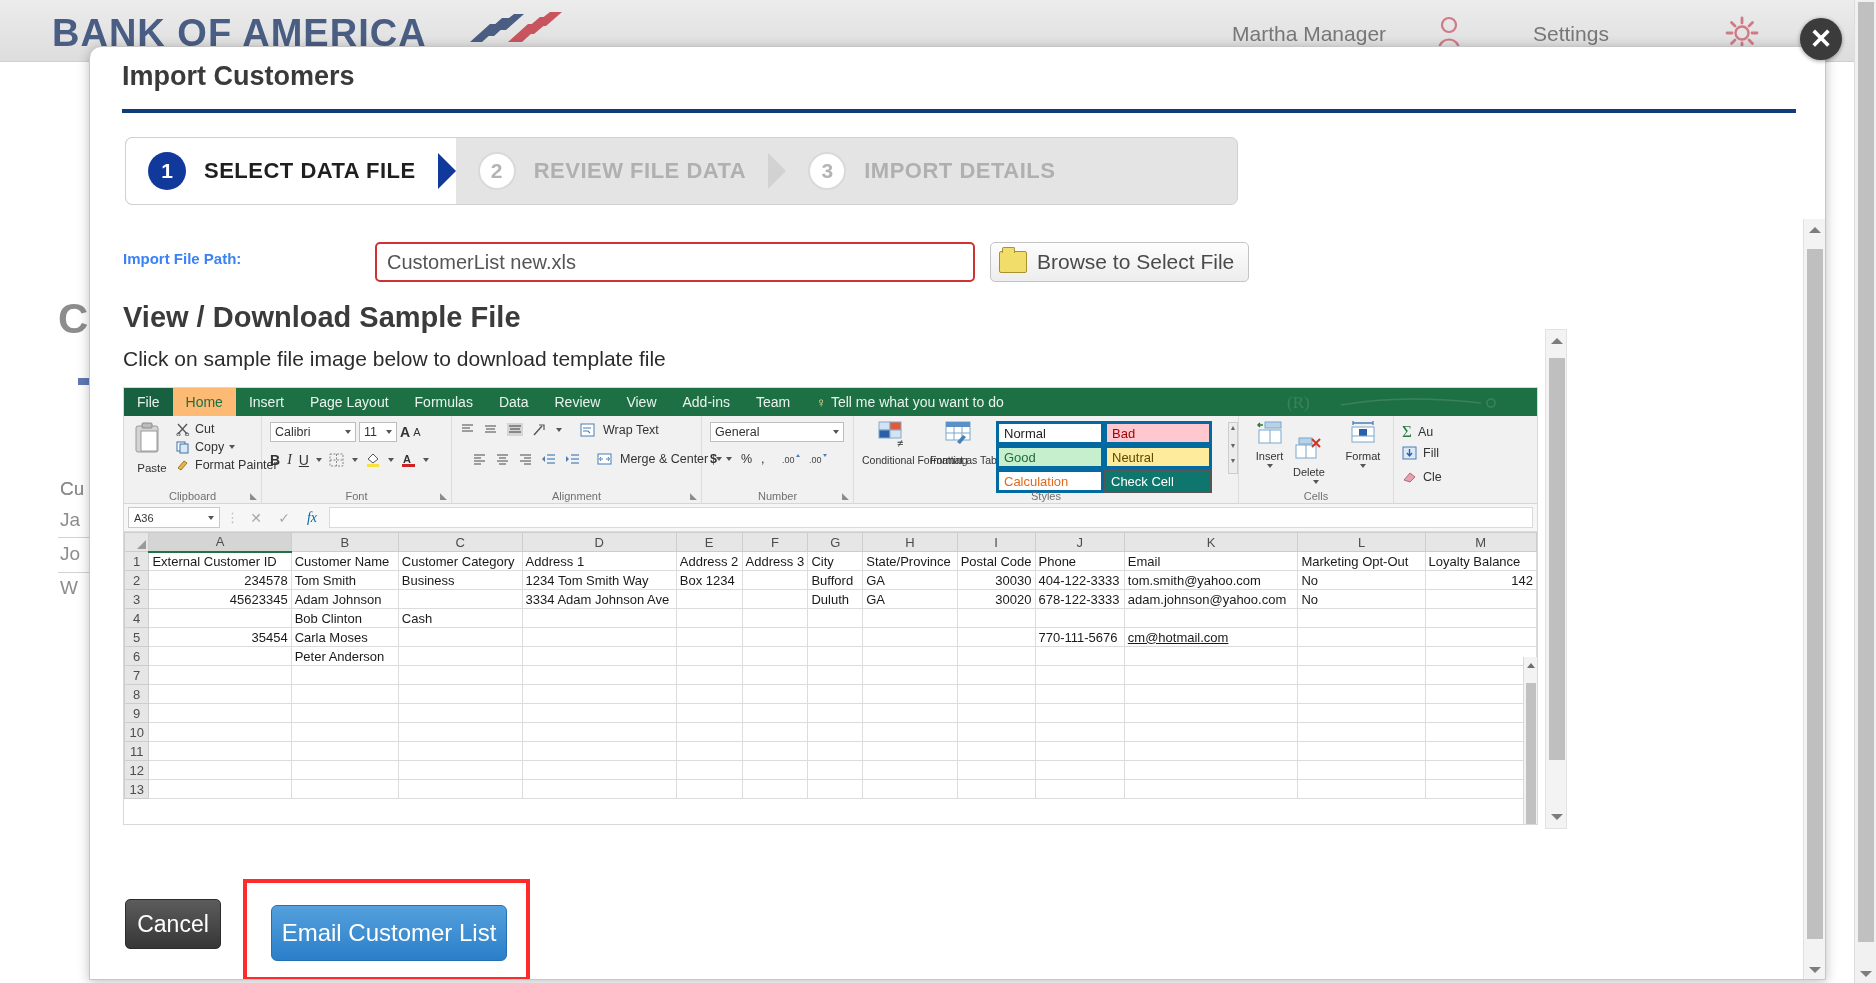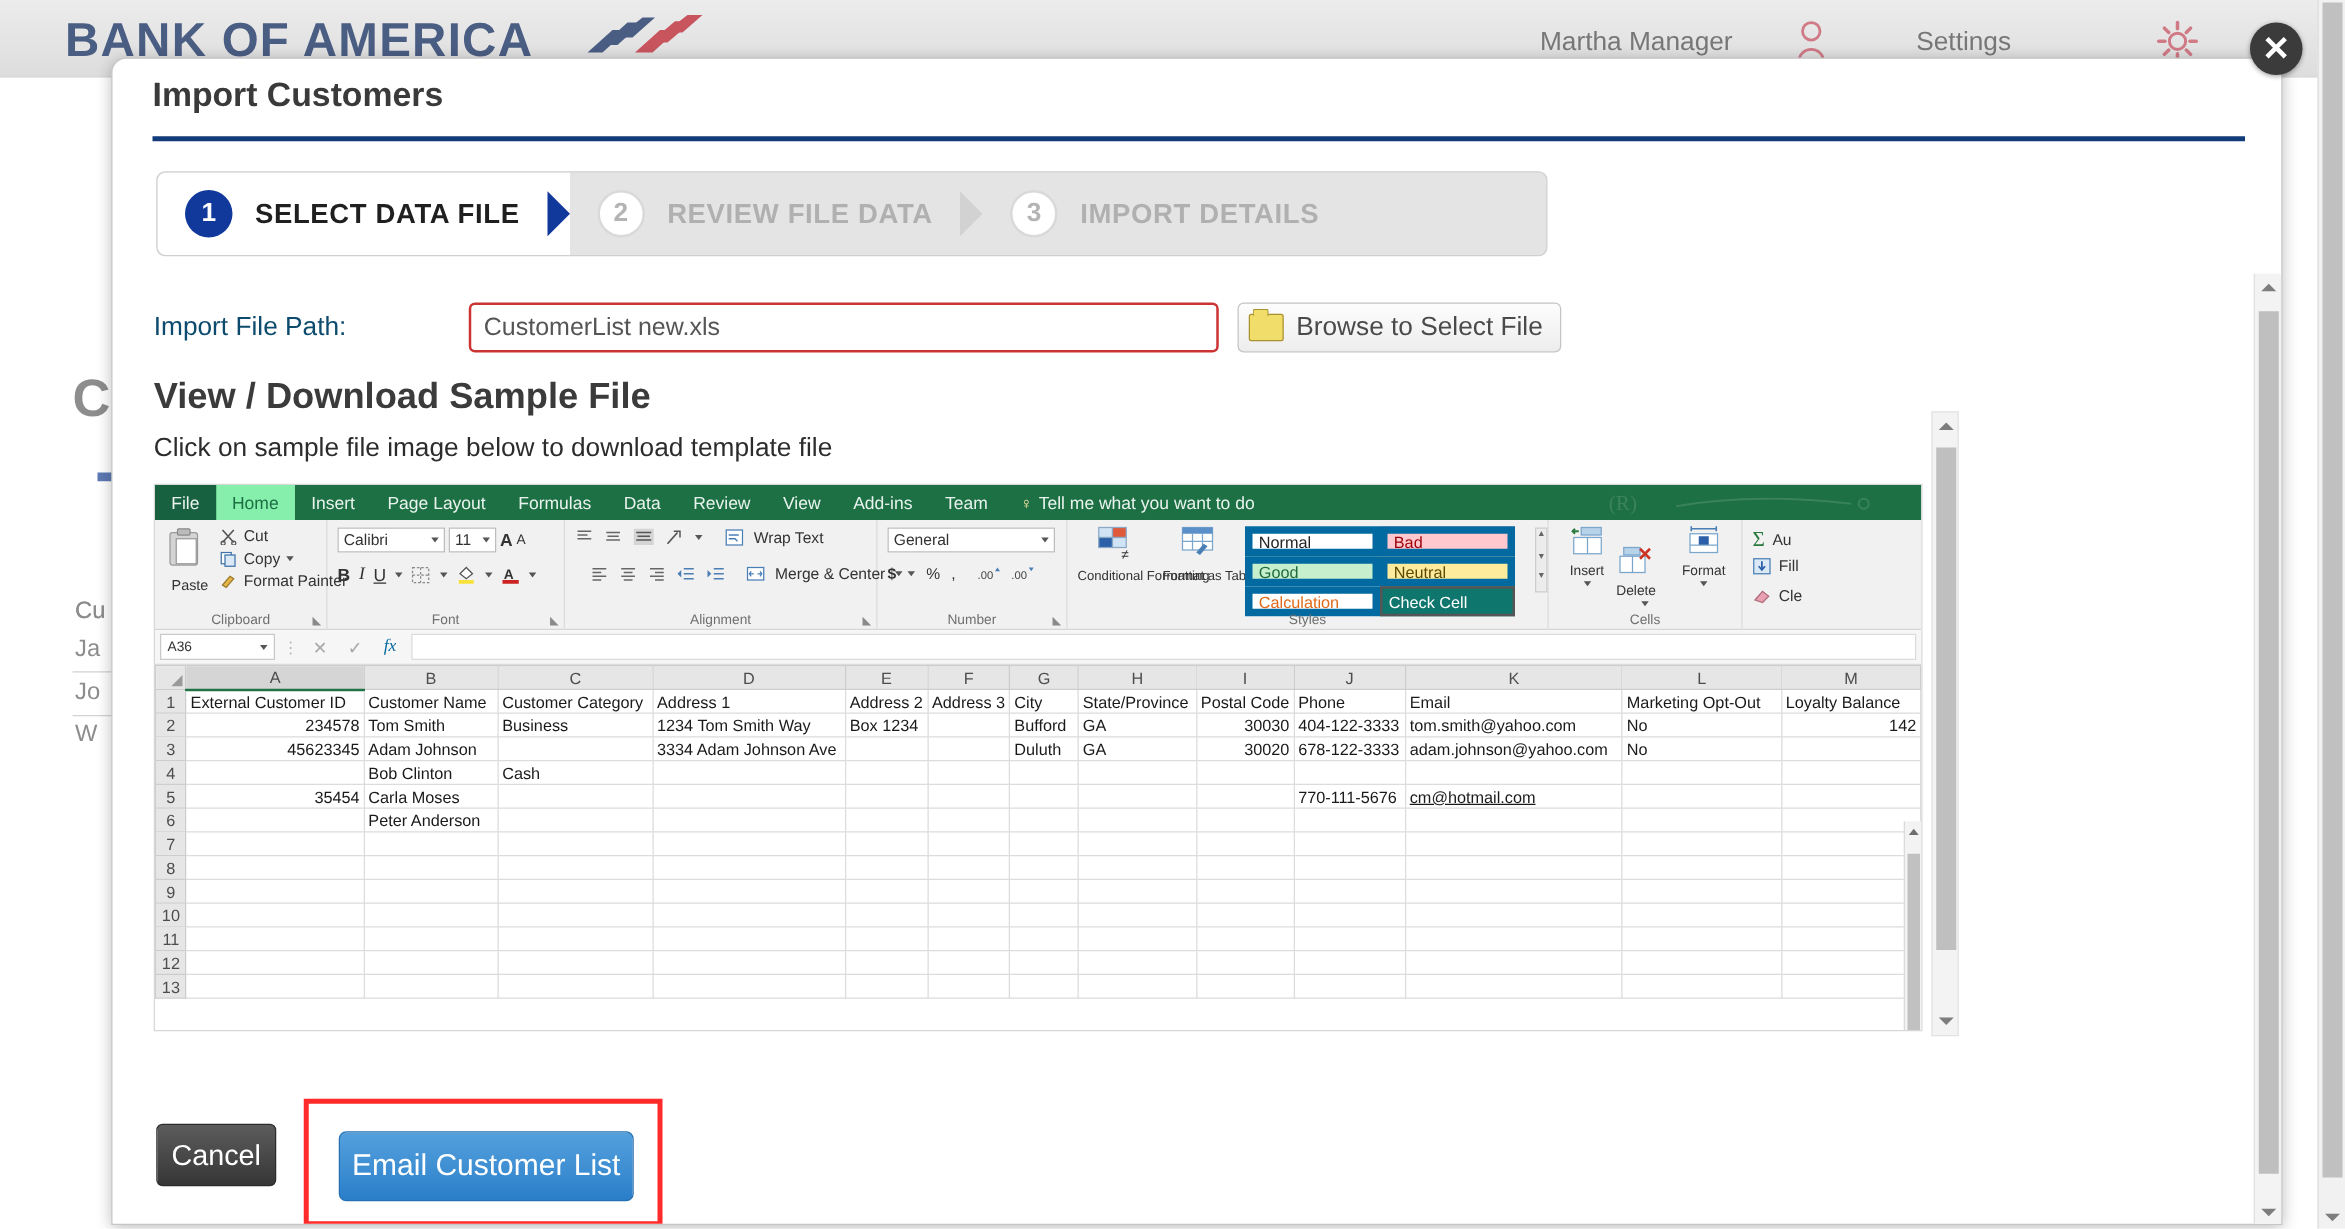--- a/index.html
+++ b/index.html
@@ -141,21 +141,21 @@
     width: 0; height: 0; margin-left: 22px;
     border-top: 18px solid transparent; border-bottom: 18px solid transparent;
   }
   .chev.blue { border-left: 18px solid #11399c; }
   .chev.grey { border-left: 18px solid #d2d2d2; }
 
   
   .filerow { position: absolute; left: 0; top: 195px; width: 100%; height: 44px; z-index: 5; }
   .filelabel {
     position: absolute; left: 33px; top: 8px;
-    font-size: 21px; color: #0c4a6e; font-weight: normal;
+    font-size: 15px; color: #3b82f6; font-weight: bold;
     white-space: nowrap;
   }
   .fileinput {
     position: absolute; left: 285px; top: 0px; width: 600px; height: 40px;
     border: 2px solid #cc3333; border-radius: 5px; background: #fff;
     font-size: 20px; color: #555; padding: 6px 10px;
     font-family: "Liberation Sans", sans-serif;
   }
   .browsebtn {
     position: absolute; left: 900px; top: 0px; height: 40px;
@@ -200,21 +200,21 @@
   }
   .ribbon-tabs {
     height: 28px; background: #1d7044; display: flex; align-items: stretch;
     position: relative;
   }
   .rtab {
     display: flex; align-items: center; padding: 0 13px;
     font-size: 14px; color: #e9f3ee; white-space: nowrap;
   }
   .rtab.file { background: #176140; font-weight: normal; }
-  .rtab.sel { background: #86efac; color: #1d7044; font-weight: normal; }
+  .rtab.sel { background: #fdba74; color: #1d7044; font-weight: normal; }
   .rtab.tell { color: #e9f3ee; }
   .bulb { margin-right: 5px; font-size: 13px; color: #ffe9a8; }
   .ribbon-mark {
     position: absolute; right: 6px; top: 2px; width: 250px; height: 24px;
     opacity: .22;
   }
 
   .ribbon {
     height: 88px; background: #f1f1f1; border-bottom: 1px solid #d6d6d6;
     position: relative;
@@ -227,21 +227,21 @@
   .grp-dlg { position: absolute; bottom: 3px; right: 4px; font-size: 9px; color: #8a8a8a; }
 
   .mini { font-size: 12.5px; color: #333; white-space: nowrap; }
   .cell-box {
     border: 1px solid #bdbdbd; background: #fff; height: 20px;
     display: flex; align-items: center; padding: 0 4px; font-size: 12.5px; color: #333;
   }
   .caret-sm { width:0;height:0;border-left:3.5px solid transparent;border-right:3.5px solid transparent;border-top:4px solid #555; }
 
   .style-chip {
-    width: 108px; height: 24px; border: 6px solid #0369a1;
+    width: 108px; height: 24px; border: 3px solid #0369a1;
     font-size: 13px; display: flex; align-items: center; padding-left: 5px;
   }
 
   
   .fbar {
     height: 28px; background: #f6f6f6; border-bottom: 1px solid #dcdcdc;
     display: flex; align-items: center; padding: 0 4px; gap: 6px;
   }
   .namebox {
     width: 92px; height: 21px; border: 1px solid #c9c9c9; background: #fff;

